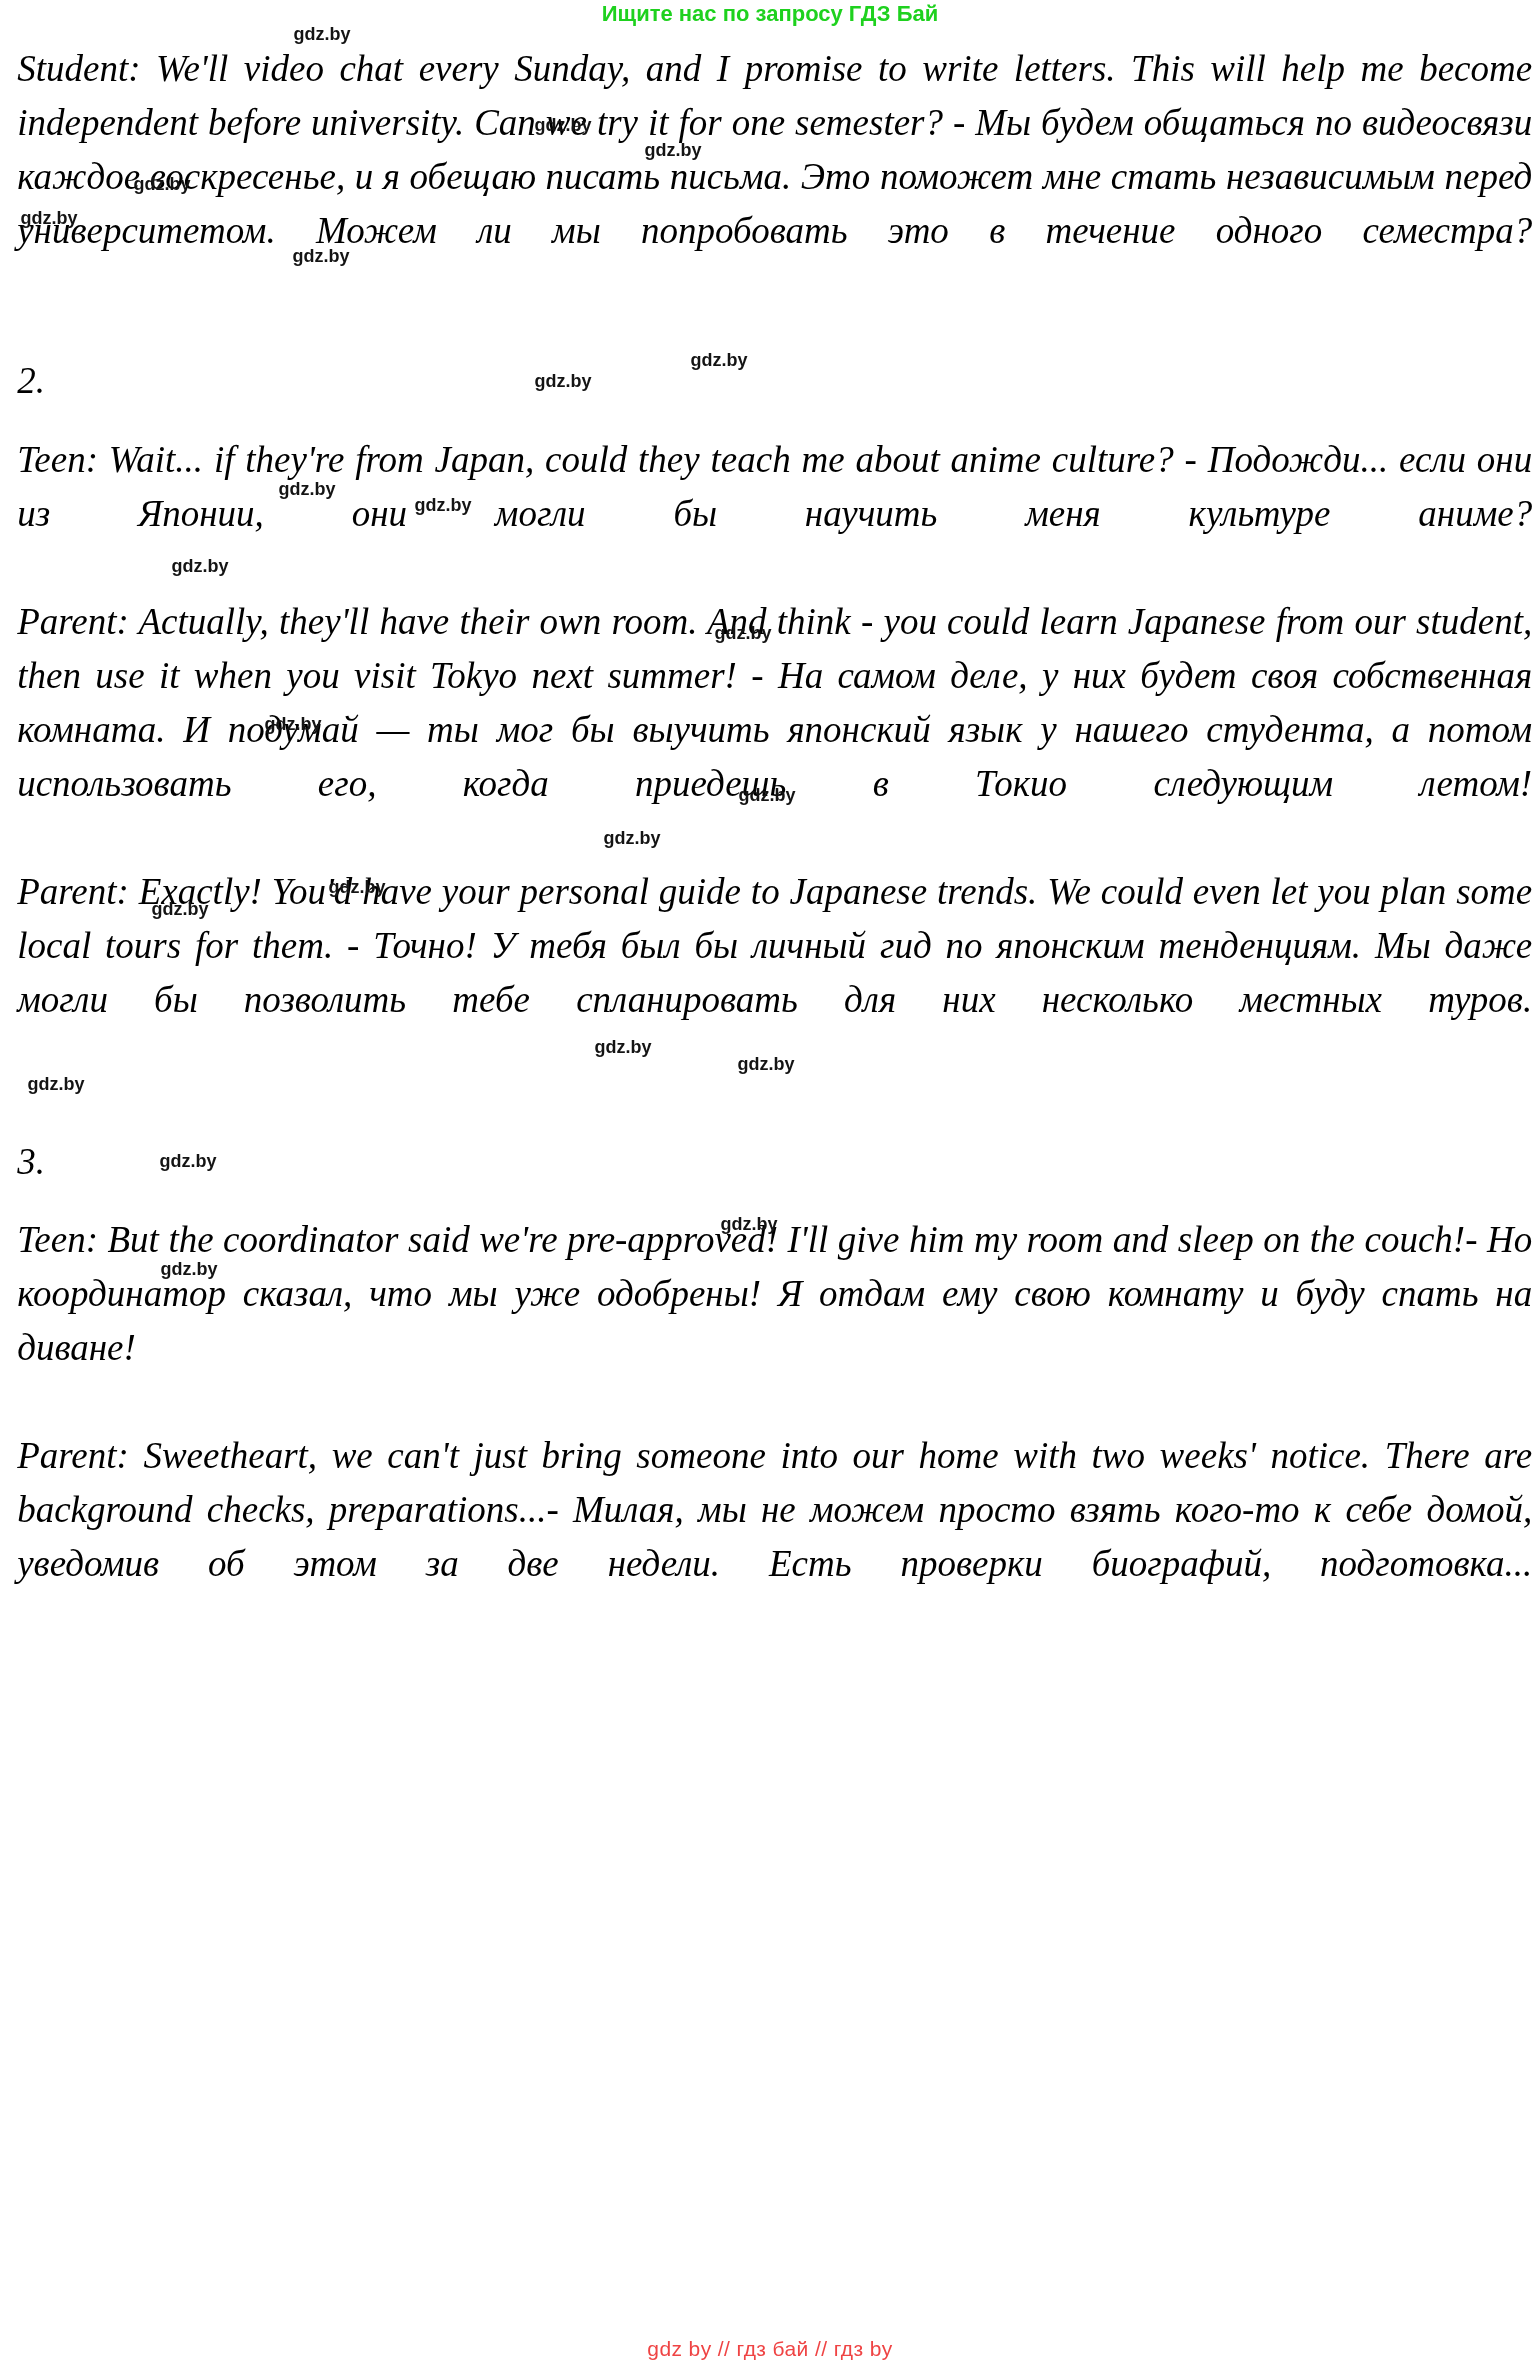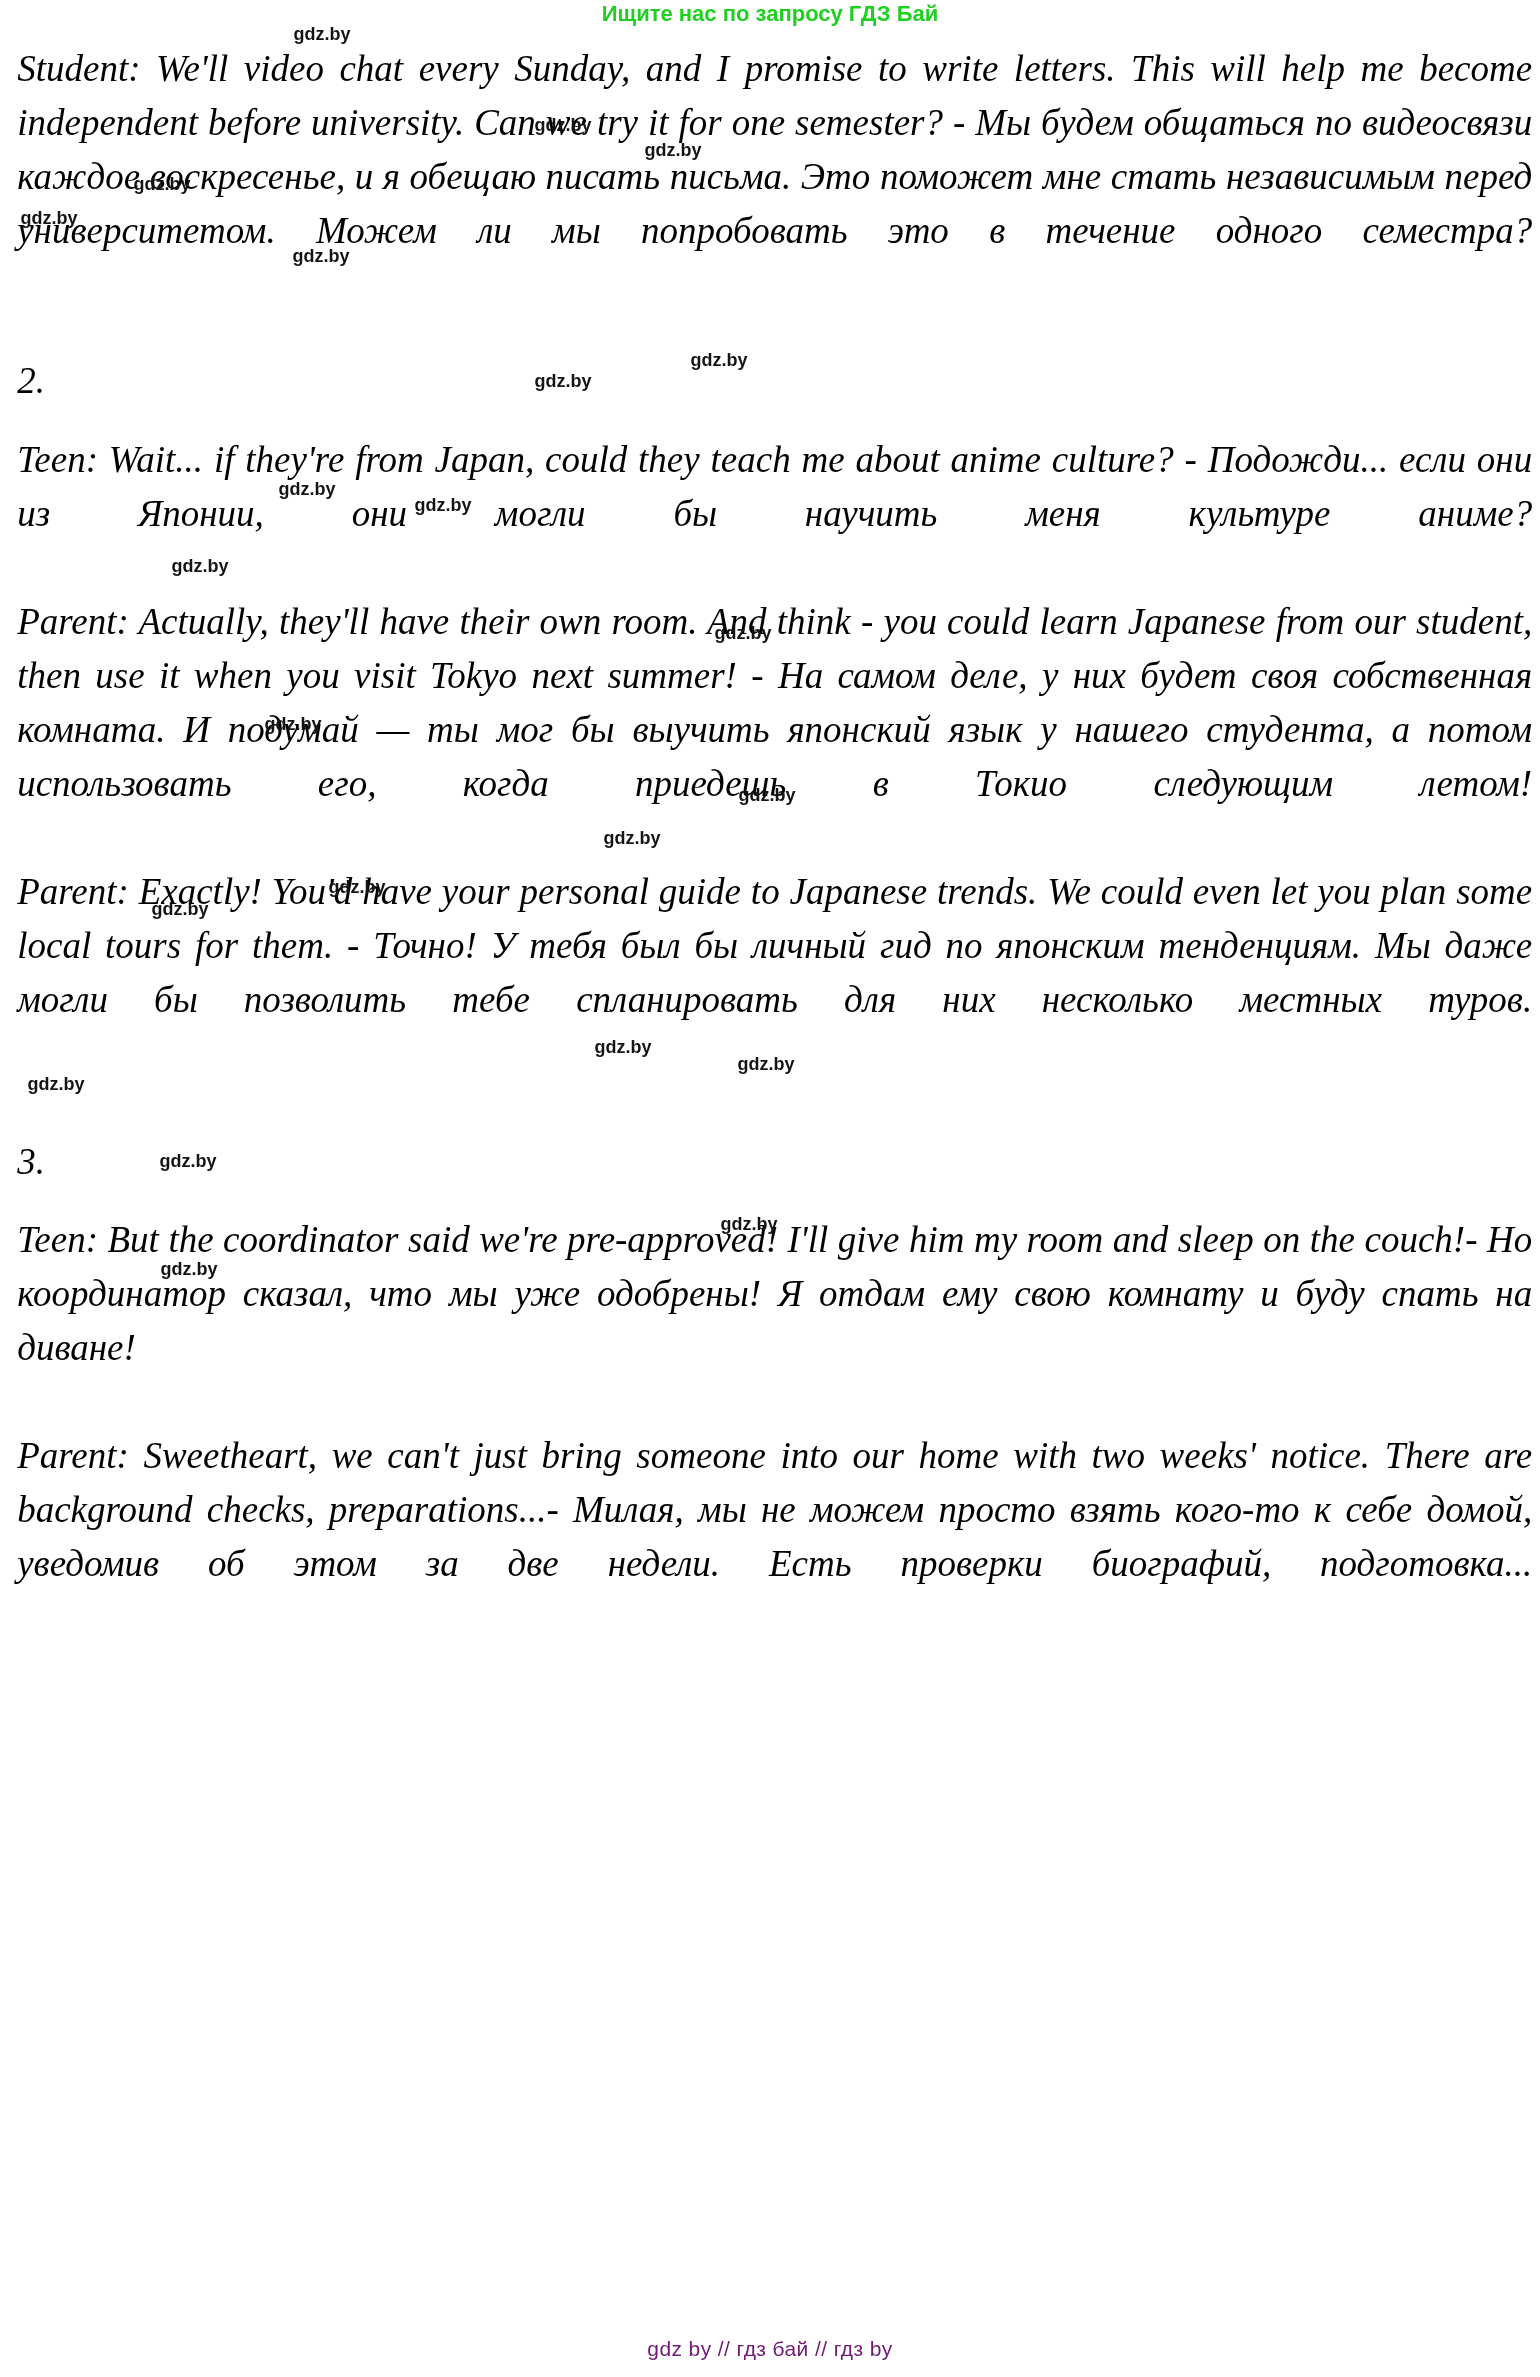--- a/index.html
+++ b/index.html
@@ -89,21 +89,21 @@
   
   .footer {
     position: absolute;
     left: 0;
     bottom: 14.7px;
     width: 100%;
     text-align: center;
     font-family: "Liberation Sans", "DejaVu Sans", sans-serif;
     font-size: 21px;
     line-height: 26px;
-    color: #701a75;
+    color: #ef4444;
     letter-spacing: 0.4px;
     white-space: nowrap;
   }
 </style>
 </head>
 <body>
 
 <div class="page">
 
   <div class="promo-banner">Ищите нас по запросу ГДЗ Бай</div>

